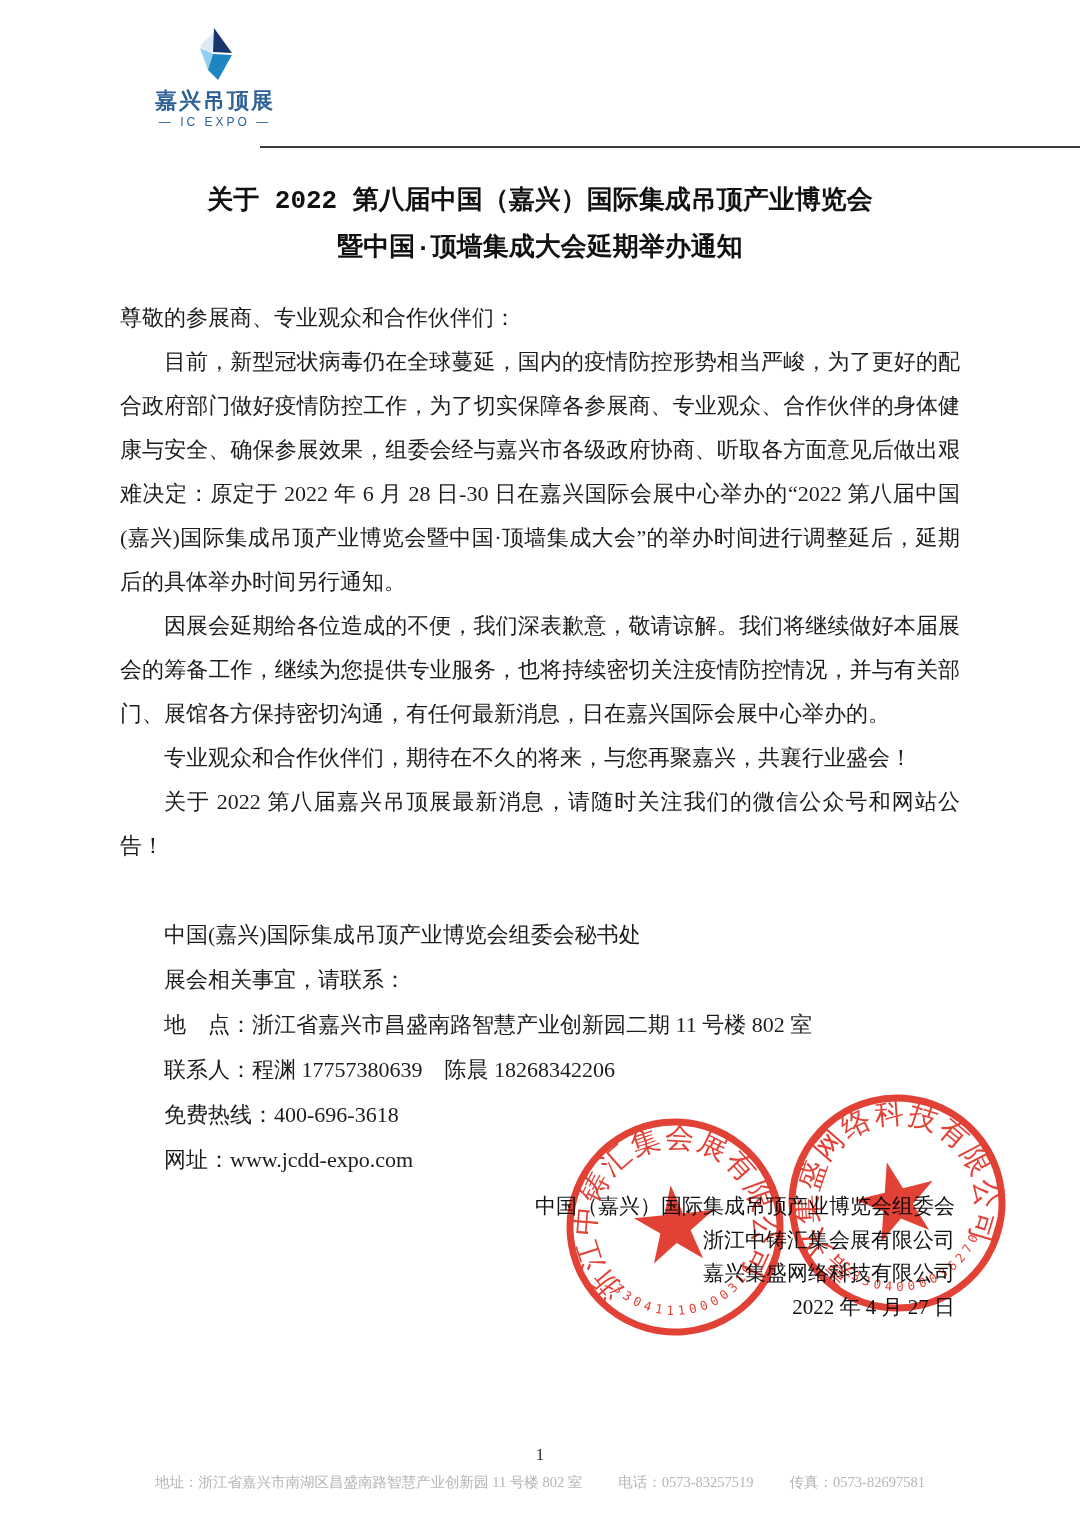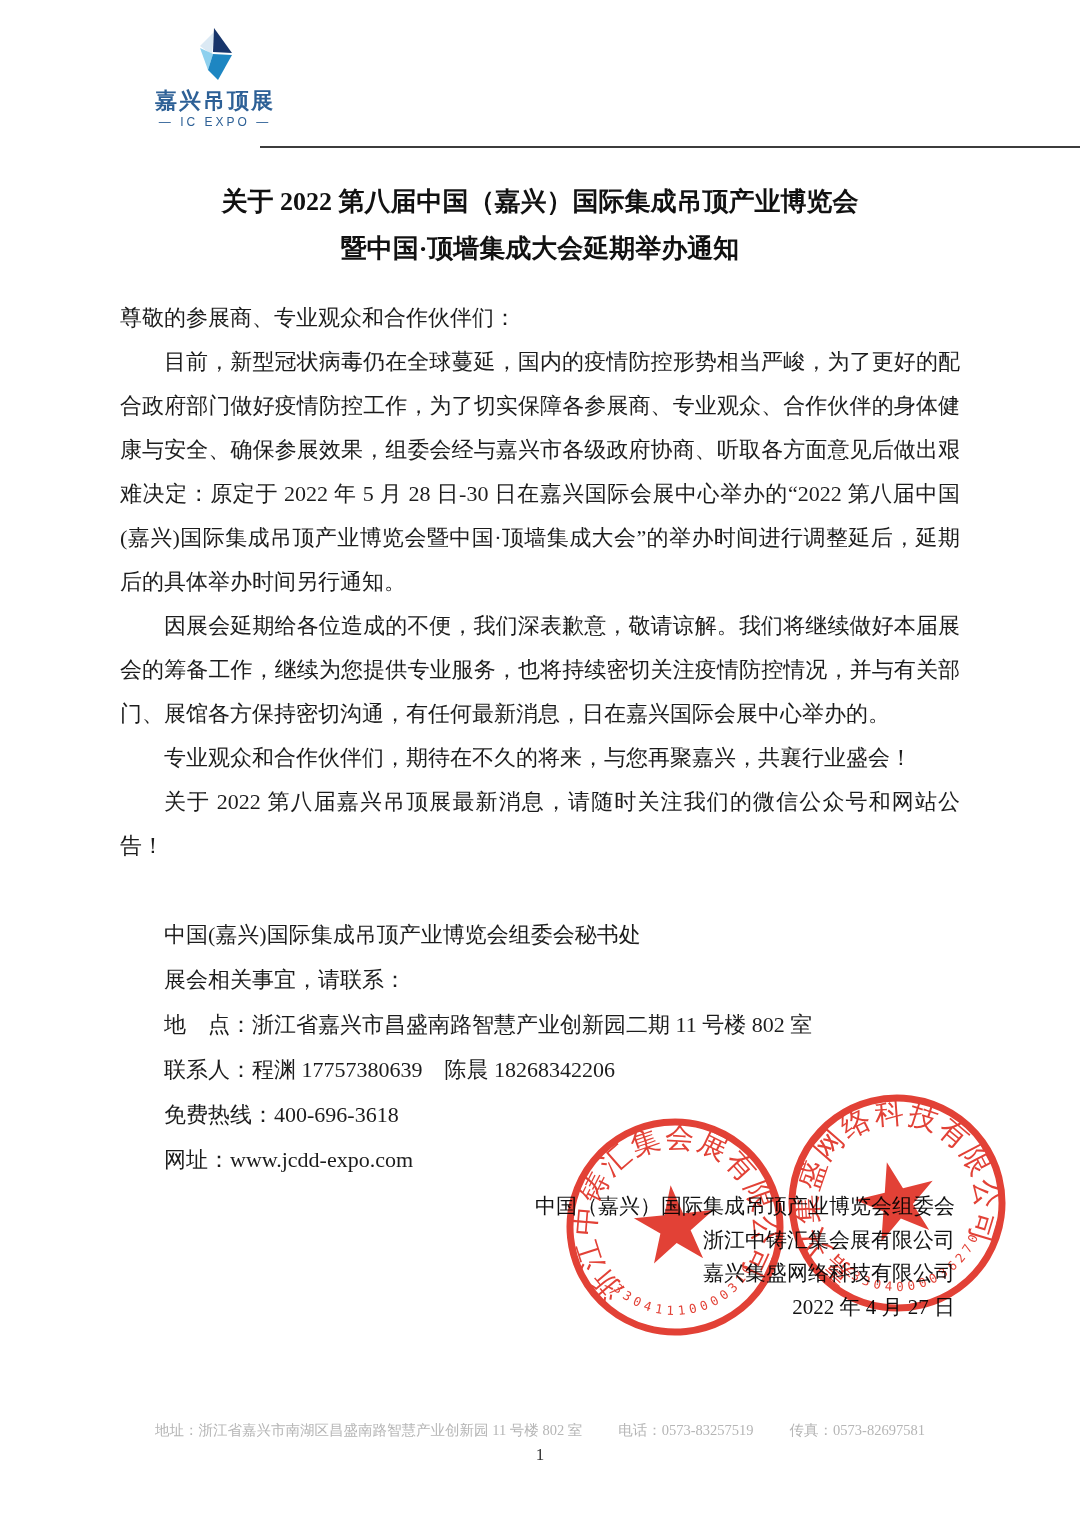--- a/index.html
+++ b/index.html
@@ -24,21 +24,21 @@
     font-family:"Liberation Sans","DejaVu Sans",sans-serif;
   }
   .header-rule{
     margin:16px 0 0 120px;width:868px;height:0;
     border-top:2px solid #3c3c3c;
   }
   
   .doc-title{
     margin:30px 60px 0 60px;
     text-align:center;font-weight:bold;color:#111;
-    font-size:26px;line-height:47px;
+    font-size:26px;line-height:47px;font-family:Liberation Mono, monospace;
   }
   
   .doc-body{
     margin:24px 120px 0 120px;
     font-size:22px;line-height:44px;
     text-align:justify;
   }
   .doc-body p{margin:0;}
   .indent{text-indent:2em;}
   .contact-block{margin-top:44px;}
@@ -49,21 +49,21 @@
     text-align:right;font-size:21px;line-height:33.5px;color:#111;
     z-index:1;
   }
   
   .stamp{position:absolute;mix-blend-mode:multiply;opacity:.93;z-index:2;}
   .stamp-left{left:560px;top:1112px;transform:rotate(-6deg);}
   .stamp-right{left:782px;top:1088px;transform:rotate(-14deg);}
   .stamp svg{display:block;}
   
   .footer{
-    position:absolute;top:1420px;left:0;width:100%;
+    position:absolute;top:1472px;left:0;width:100%;
     display:flex;justify-content:center;gap:36px;
     font-size:14.5px;color:#b5b5b5;line-height:20px;
   }
   .page-number{
     position:absolute;top:1444px;left:0;width:100%;
     text-align:center;font-size:17px;color:#333;line-height:22px;
   }
 </style>
 </head>
 <body>
@@ -86,21 +86,21 @@
     <div class="header-rule"></div>
   </div>
 
   <div class="doc-title">
     <div>关于 2022 第八届中国（嘉兴）国际集成吊顶产业博览会</div>
     <div>暨中国·顶墙集成大会延期举办通知</div>
   </div>
 
   <div class="doc-body">
     <p>尊敬的参展商、专业观众和合作伙伴们：</p>
-    <p class="indent">目前，新型冠状病毒仍在全球蔓延，国内的疫情防控形势相当严峻，为了更好的配合政府部门做好疫情防控工作，为了切实保障各参展商、专业观众、合作伙伴的身体健康与安全、确保参展效果，组委会经与嘉兴市各级政府协商、听取各方面意见后做出艰难决定：原定于 2022 年 5 月 28 日-30 日在嘉兴国际会展中心举办的“2022 第八届中国(嘉兴)国际集成吊顶产业博览会暨中国·顶墙集成大会”的举办时间进行调整延后，延期后的具体举办时间另行通知。</p>
+    <p class="indent">目前，新型冠状病毒仍在全球蔓延，国内的疫情防控形势相当严峻，为了更好的配合政府部门做好疫情防控工作，为了切实保障各参展商、专业观众、合作伙伴的身体健康与安全、确保参展效果，组委会经与嘉兴市各级政府协商、听取各方面意见后做出艰难决定：原定于 2022 年 6 月 28 日-30 日在嘉兴国际会展中心举办的“2022 第八届中国(嘉兴)国际集成吊顶产业博览会暨中国·顶墙集成大会”的举办时间进行调整延后，延期后的具体举办时间另行通知。</p>
     <p class="indent">因展会延期给各位造成的不便，我们深表歉意，敬请谅解。我们将继续做好本届展会的筹备工作，继续为您提供专业服务，也将持续密切关注疫情防控情况，并与有关部门、展馆各方保持密切沟通，有任何最新消息，日在嘉兴国际会展中心举办的。</p>
     <p class="indent">专业观众和合作伙伴们，期待在不久的将来，与您再聚嘉兴，共襄行业盛会！</p>
     <p class="indent">关于 2022 第八届嘉兴吊顶展最新消息，请随时关注我们的微信公众号和网站公告！</p>
 
     <div class="contact-block">
       <div>中国(嘉兴)国际集成吊顶产业博览会组委会秘书处</div>
       <div>展会相关事宜，请联系：</div>
       <div>地　点：浙江省嘉兴市昌盛南路智慧产业创新园二期 11 号楼 802 室</div>
       <div>联系人：程渊 17757380639　陈晨 18268342206</div>
       <div>免费热线：400-696-3618</div>

